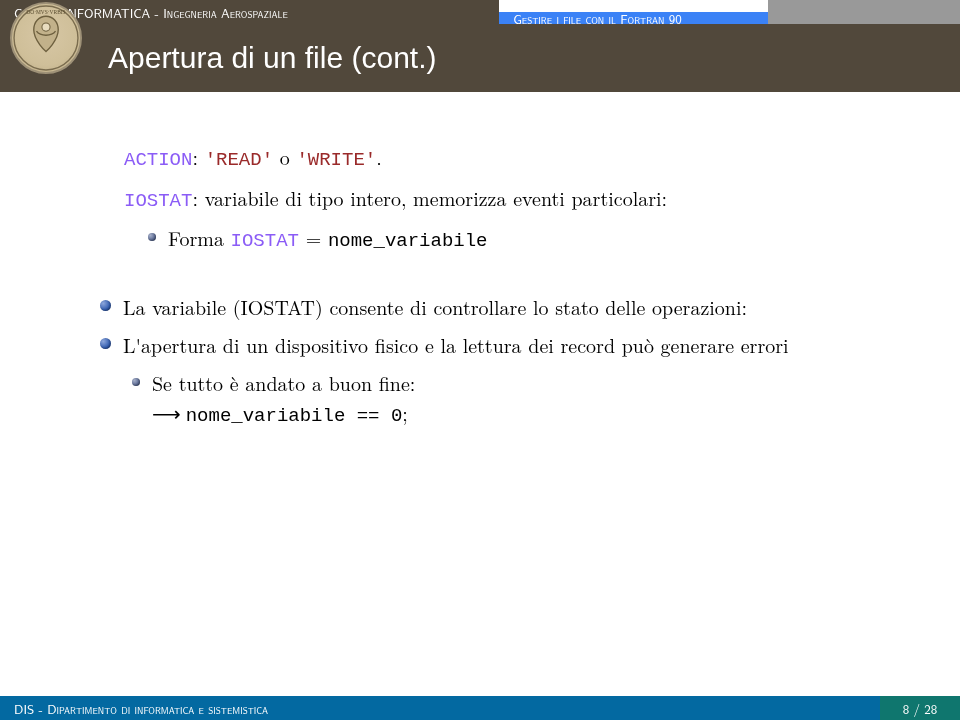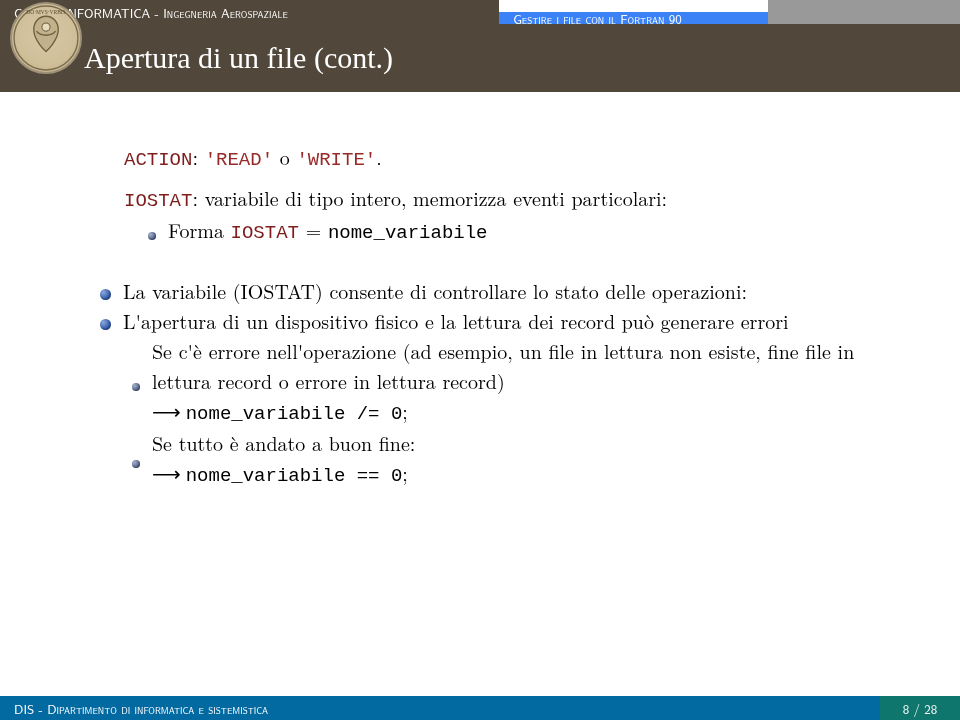--- a/index.html
+++ b/index.html
@@ -18,32 +18,32 @@
 .logo {
   position: absolute; left: 10px; top: 2px; width: 72px; height: 72px;
   border-radius: 50%; border: 2px solid #9e9177;
   background: radial-gradient(circle at 50% 45%, #d7c7a5 0%, #cfbf99 60%, #b7a680 100%);
   display: flex; align-items: center; justify-content: center;
   z-index: 10; overflow: hidden;
 }
 .logo svg { width: 100%; height: 100%; }
 .titlebar {
   background: #51483b; color: #fff; height: 68px;
-  display: flex; align-items: center; padding-left: 84px;
-  font-size: 30px; font-family: Liberation Serif, serif;
+  display: flex; align-items: center; padding-left: 108px;
+  font-size: 30px; font-family: Liberation Sans, sans-serif;
 }
 .content {
   padding: 50px 60px 0 100px;
   font-family: 'Latin Modern Roman', 'CMU Serif', 'Latin Modern Sans', 'Helvetica Neue', Arial, sans-serif;
   font-size: 20px; line-height: 1.5;
 }
-.content .kw { color: #7f1d1d; font-family: 'Courier New', monospace; font-size: 19px; }
+.content .kw { color: #8b5cf6; font-family: 'Courier New', monospace; font-size: 19px; }
 .content .str { color: #9a2a2a; font-family: 'Courier New', monospace; font-size: 19px; text-align: center; }
 .content .tt { font-family: 'Courier New', monospace; font-size: 19px; }
-.bullet-row { display: flex; align-items: center; }
+.bullet-row { display: flex; align-items: flex-start; margin-top: 8px; }
 .bullet-row.nested { margin-left: 32px; }
 .ball {
   width: 11px; height: 11px; border-radius: 50%; margin-top: 8px; margin-right: 12px; flex-shrink: 0;
   background: radial-gradient(circle at 30% 30%, #8ea7db 0%, #355fb1 60%, #1b3b7e 100%);
   box-shadow: inset -1px -1px 2px rgba(0,0,0,0.3);
 }
 .ball.small {
   width: 8px; height: 8px; margin-top: 10px;
   background: radial-gradient(circle at 30% 30%, #a6afc8 0%, #5c6c95 60%, #2c3a5e 100%);
 }
@@ -109,27 +109,20 @@
   <div class="bullet-row">
     <div class="ball"></div>
     <div>La variabile (IOSTAT) consente di controllare lo stato delle operazioni:</div>
   </div>
 
   <div class="bullet-row">
     <div class="ball"></div>
     <div>L'apertura di un dispositivo fisico e la lettura dei record può generare errori</div>
   </div>
 
-  <div class="bullet-row nested">
-    <div class="ball small"></div>
-    <div>
-      <span>Se c'è errore nell'operazione (ad esempio, un file in lettura non esiste, fine file in lettura record o errore in lettura record)</span><br>
-      <span class="arrow">⟶ </span><span class="tt">nome_variabile /= 0</span><span>;</span>
-    </div>
-  </div>
 
   <div class="bullet-row nested">
     <div class="ball small"></div>
     <div>
       <span>Se tutto è andato a buon fine:</span><br>
       <span class="arrow">⟶ </span><span class="tt">nome_variabile == 0</span><span>;</span>
     </div>
   </div>
 
 </div>

